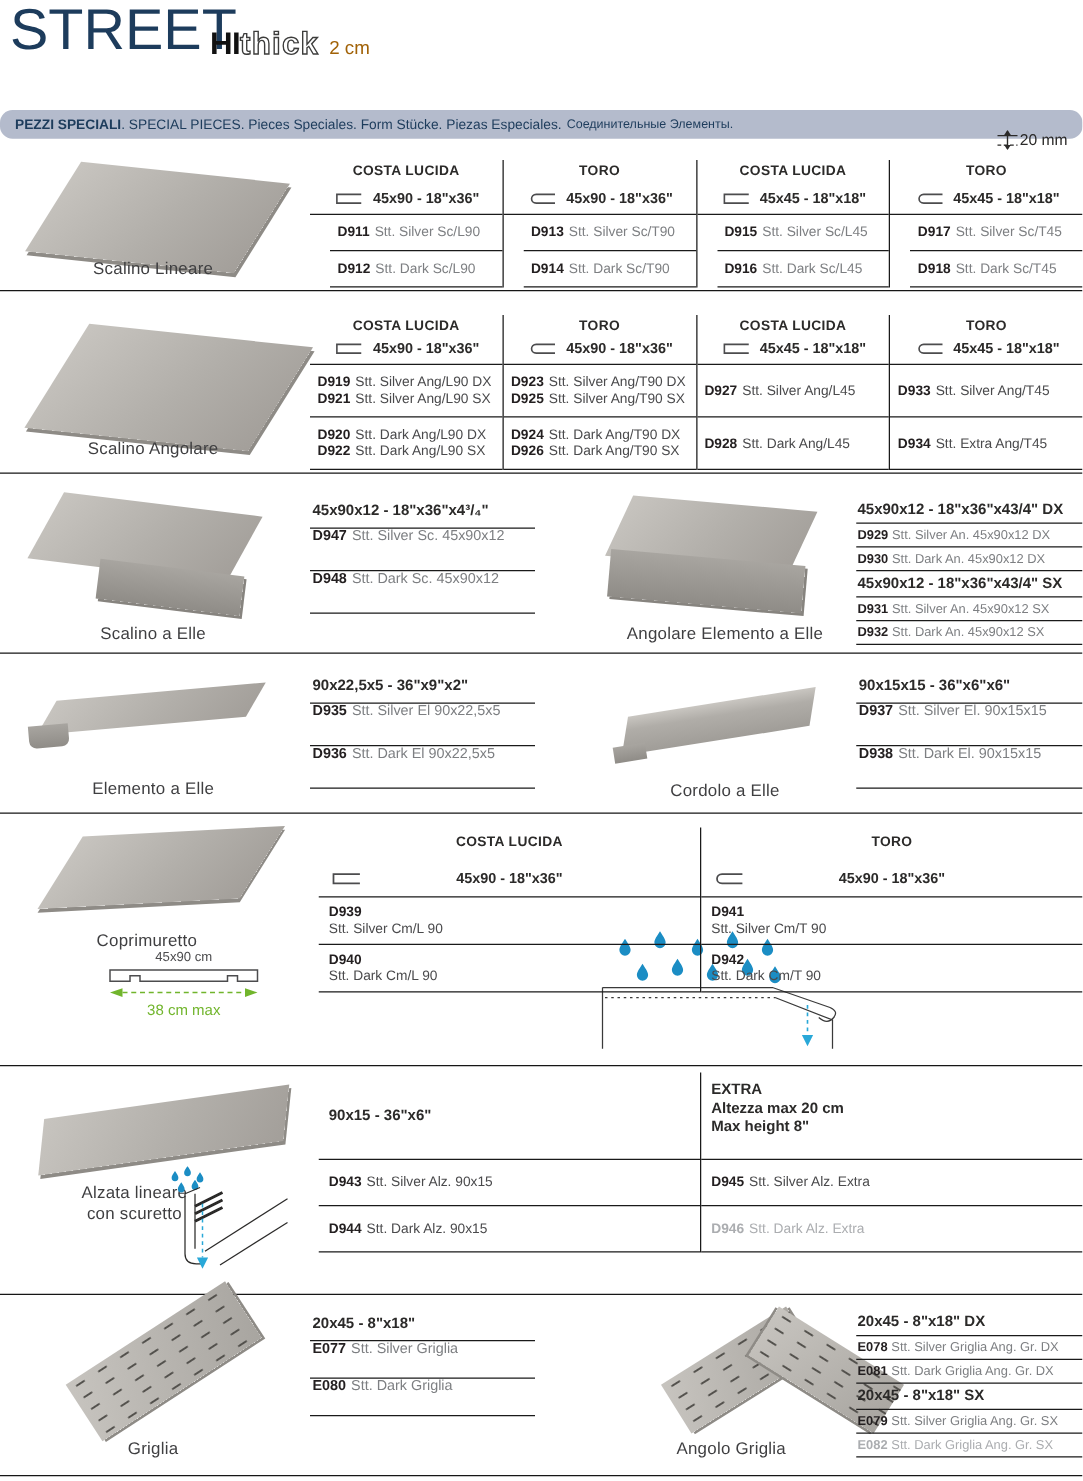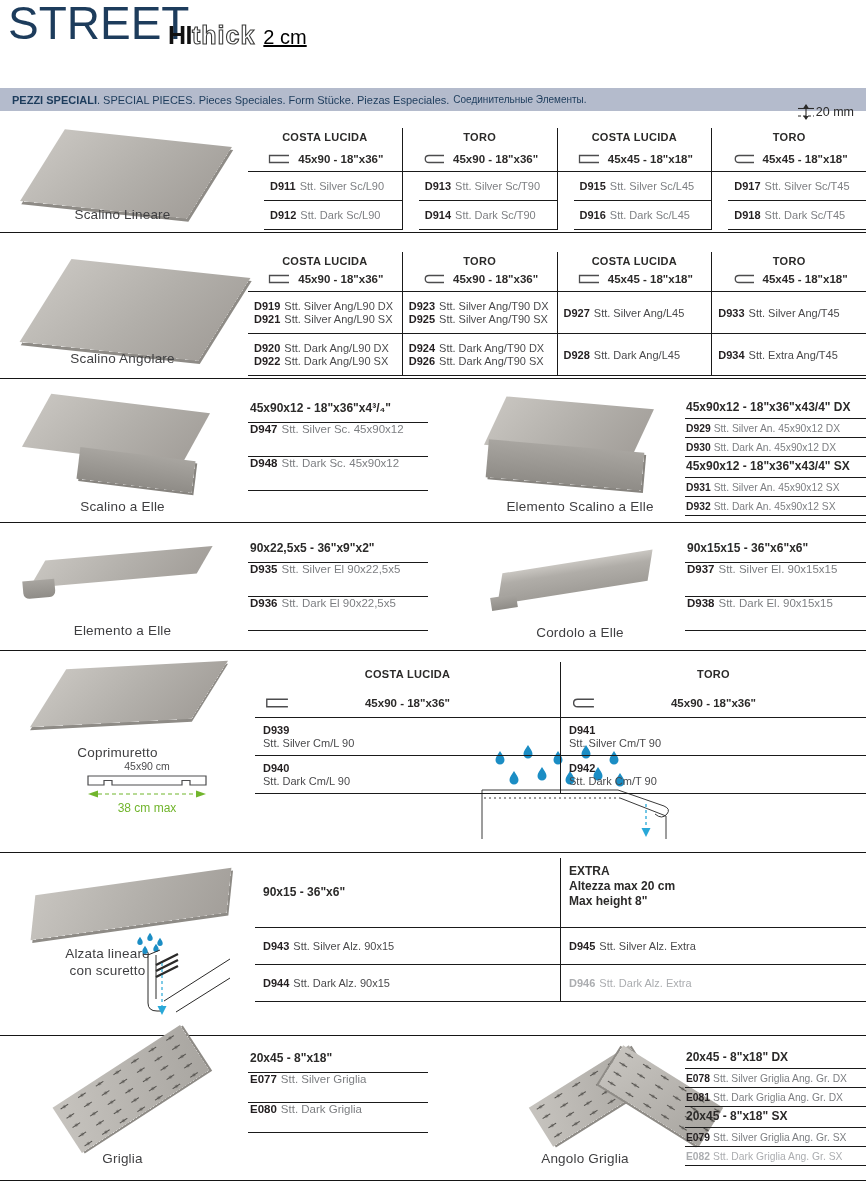--- a/index.html
+++ b/index.html
@@ -11,25 +11,25 @@
     color: #2b2a29;
     overflow: hidden;
   }
   .abs { position: absolute; }
 
   
   .title { position:absolute; left:8px; top:-4px; font-size:46px; font-weight:400; color:#1d3c5c; letter-spacing:0; }
   .logo { position:absolute; left:168px; top:21px; display:flex; align-items:baseline; }
   .logo-hi { font-weight:800; font-size:25px; color:#111; letter-spacing:-.5px; }
   .logo-thick { font-weight:700; font-size:25px; color:#fff; -webkit-text-stroke:1.1px #3c3c3b; letter-spacing:1px; }
-  .logo-size { font-size:20px; color:#000000; margin-left:8px;text-decoration:underline; }
+  .logo-size { font-size:15px; color:#a16207; margin-left:8px; }
 
   
   .banner { position:absolute; left:0; top:88px; width:866px; height:23px; background:#b4bbcc;
-            display:flex; align-items:center; padding:0 12px; font-size:11px; color:#1d3c5c; white-space:nowrap; }
+            display:flex; align-items:center; padding:0 12px; font-size:11px; color:#1d3c5c; white-space:nowrap;border-radius:10px; }
   .b-bold { font-weight:700; }
   .b-cyr { font-size:10px; margin-left:4px; }
   .b-right { margin-left:auto; display:flex; align-items:center; gap:1px; color:#2b2a29; font-size:12.5px;margin-top:24px; }
 
   
   .hr { position:absolute; left:0; width:866px; border-top:1.6px solid #161616; }
 
   
   .tile, .face { position:absolute; background:linear-gradient(115deg,#c7c4bf 0%,#b2afaa 55%,#a39f9a 100%); }
   .dark-face { background:linear-gradient(180deg,#a8a5a0,#8f8c87); }
@@ -342,21 +342,21 @@
   <div class="mcell">
       <span class="code">D948</span>
       <span class="desc">Stt. Dark Sc. 45x90x12</span>
     </div>
 </div>
 
 <div class="abs" style="left:483px; top:402px; width:175px; height:100px;">
   <div class="face" style="left:12px; top:0; width:148px; height:50px; transform:rotate(5deg) skewX(-20deg);"></div>
   <div class="face dark-face" style="left:4px; top:44px; width:156px; height:38px; transform:rotate(5deg); box-shadow:2px 2px 0 #87847f;"></div>
 </div>
-<div class="plabel" style="left:455px; top:499px; width:250px;">Elemento Scalino a Elle</div>
+<div class="plabel" style="left:455px; top:499px; width:250px;">Angolare Elemento a Elle</div>
 
 <div class="cmp" style="left:685px; top:398px; width:181px;">
   <div class="chead">45x90x12 - 18"x36"x43/4" DX</div>
   <div class="ccell">
       <span class="code">D929</span>
       <span class="desc">Stt. Silver An. 45x90x12 DX</span>
     </div>
   <div class="ccell">
       <span class="code">D930</span>
       <span class="desc">Stt. Dark An. 45x90x12 DX</span>

